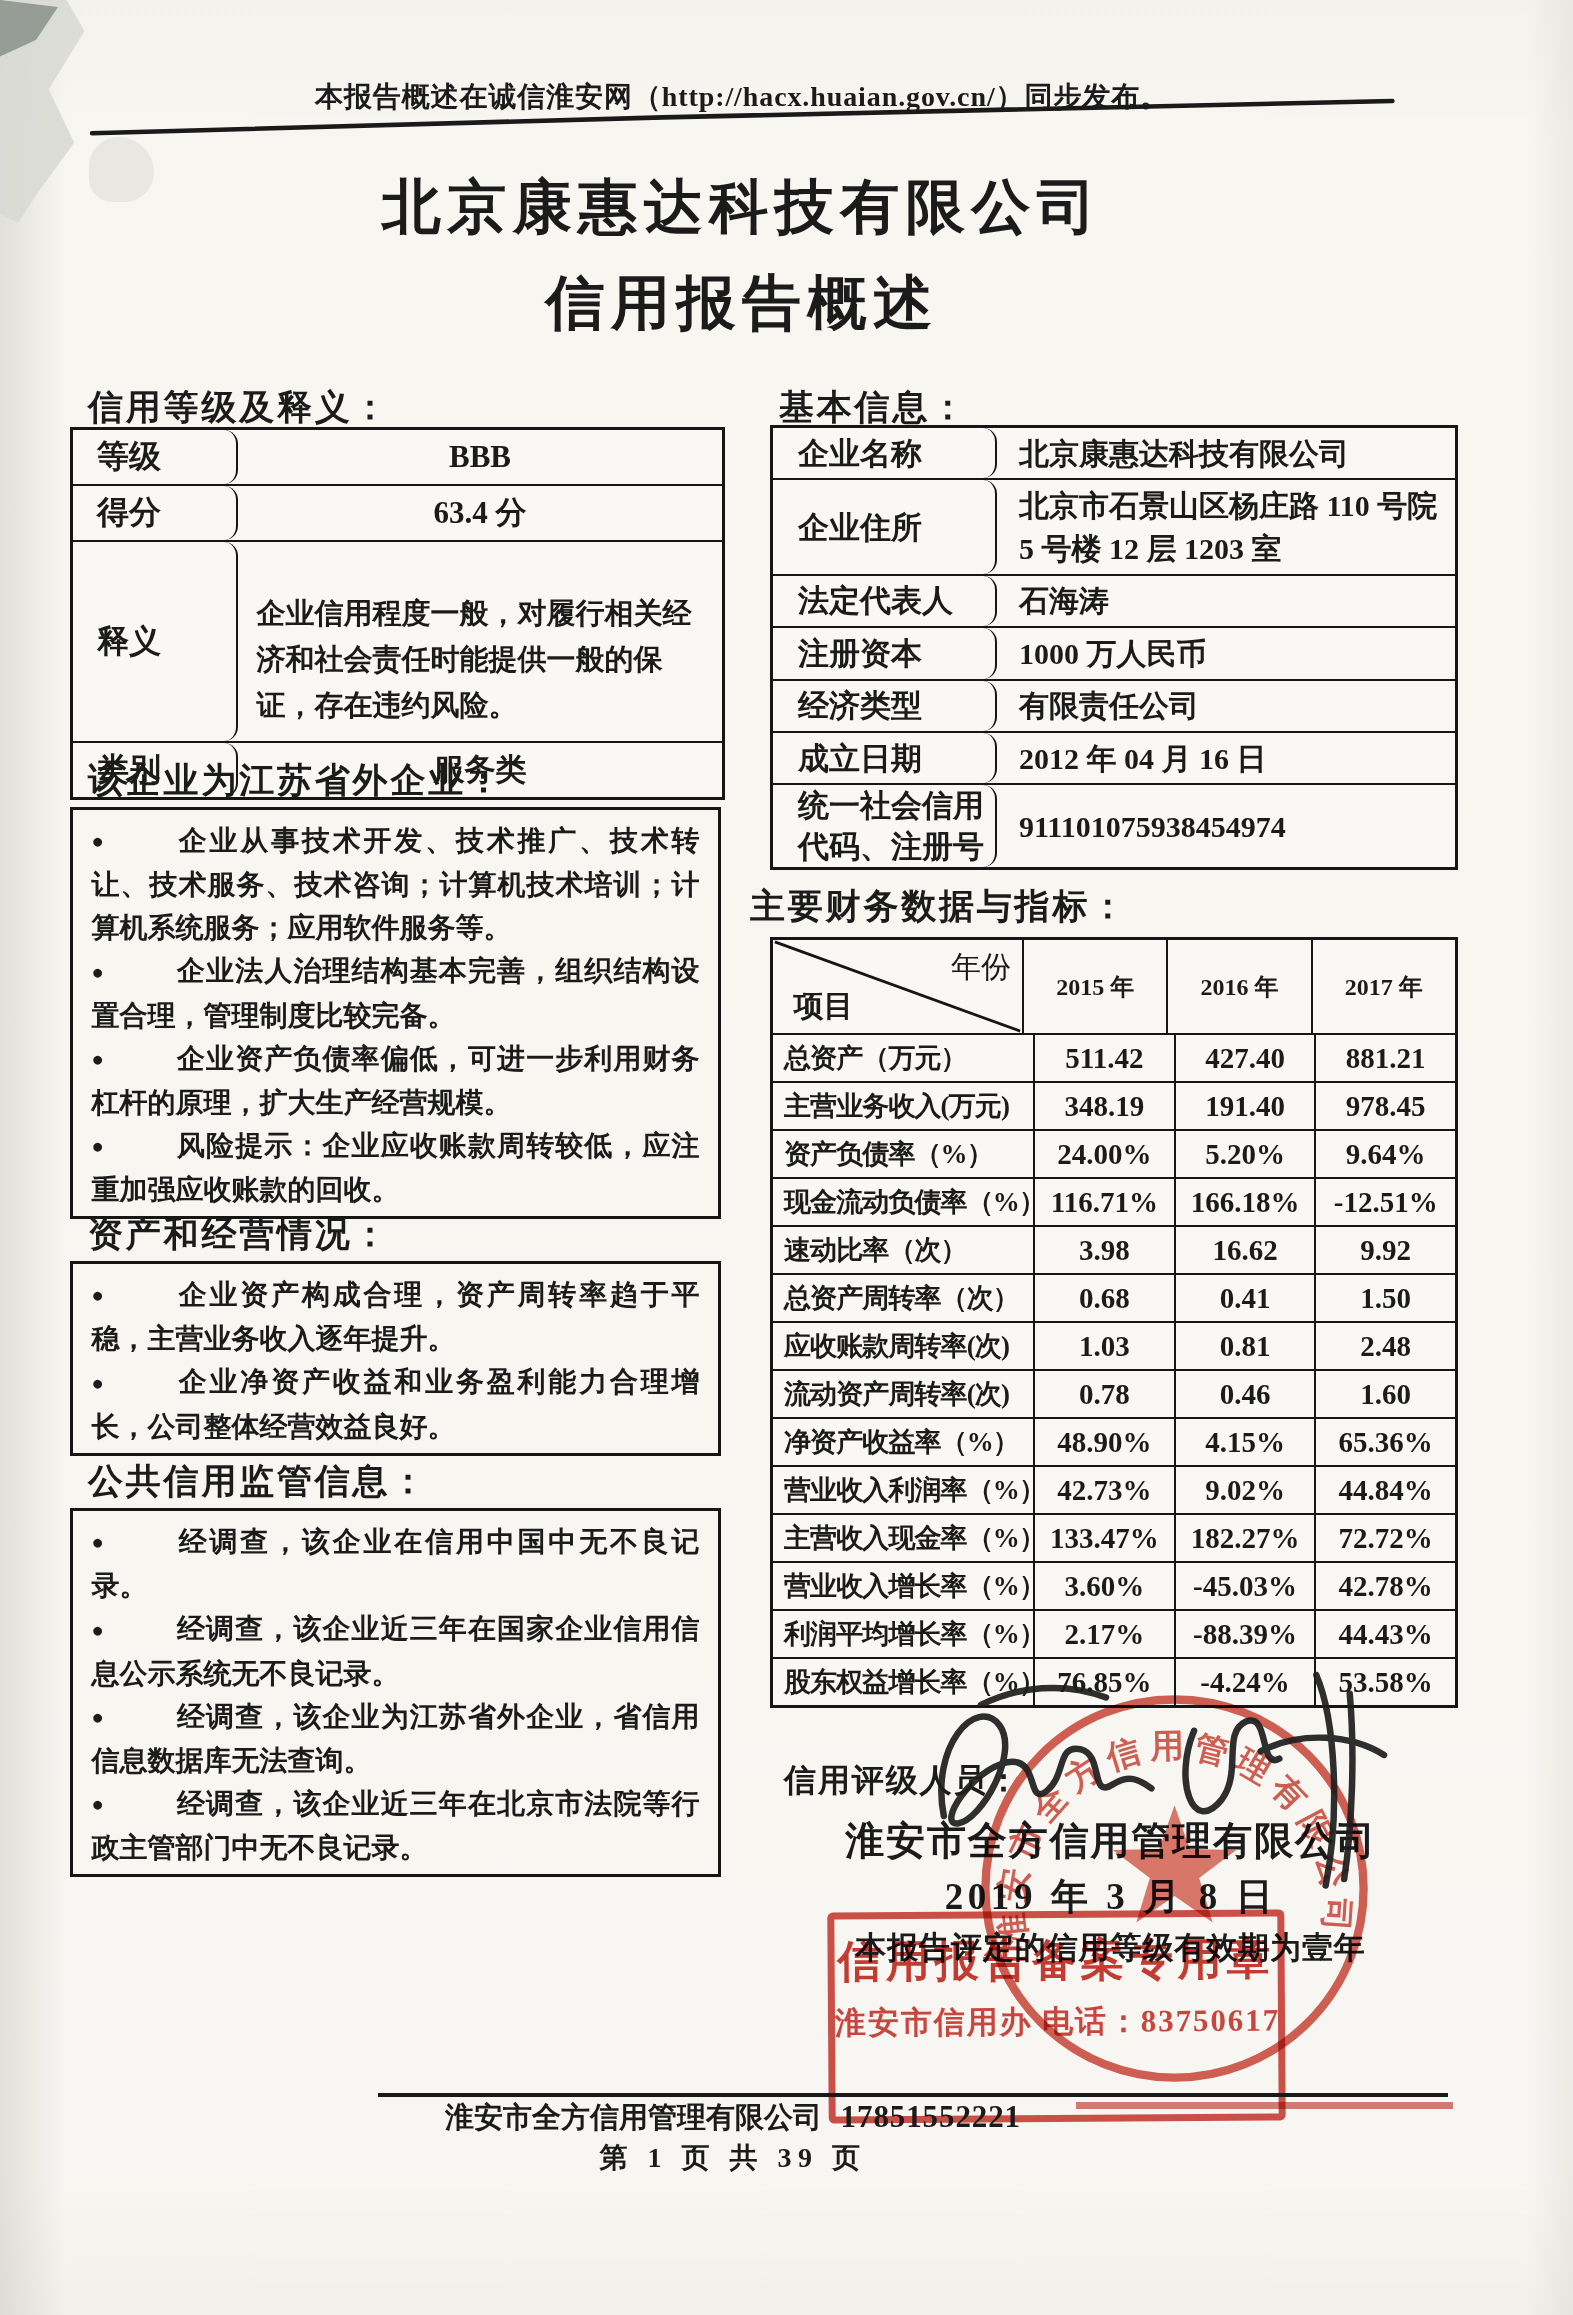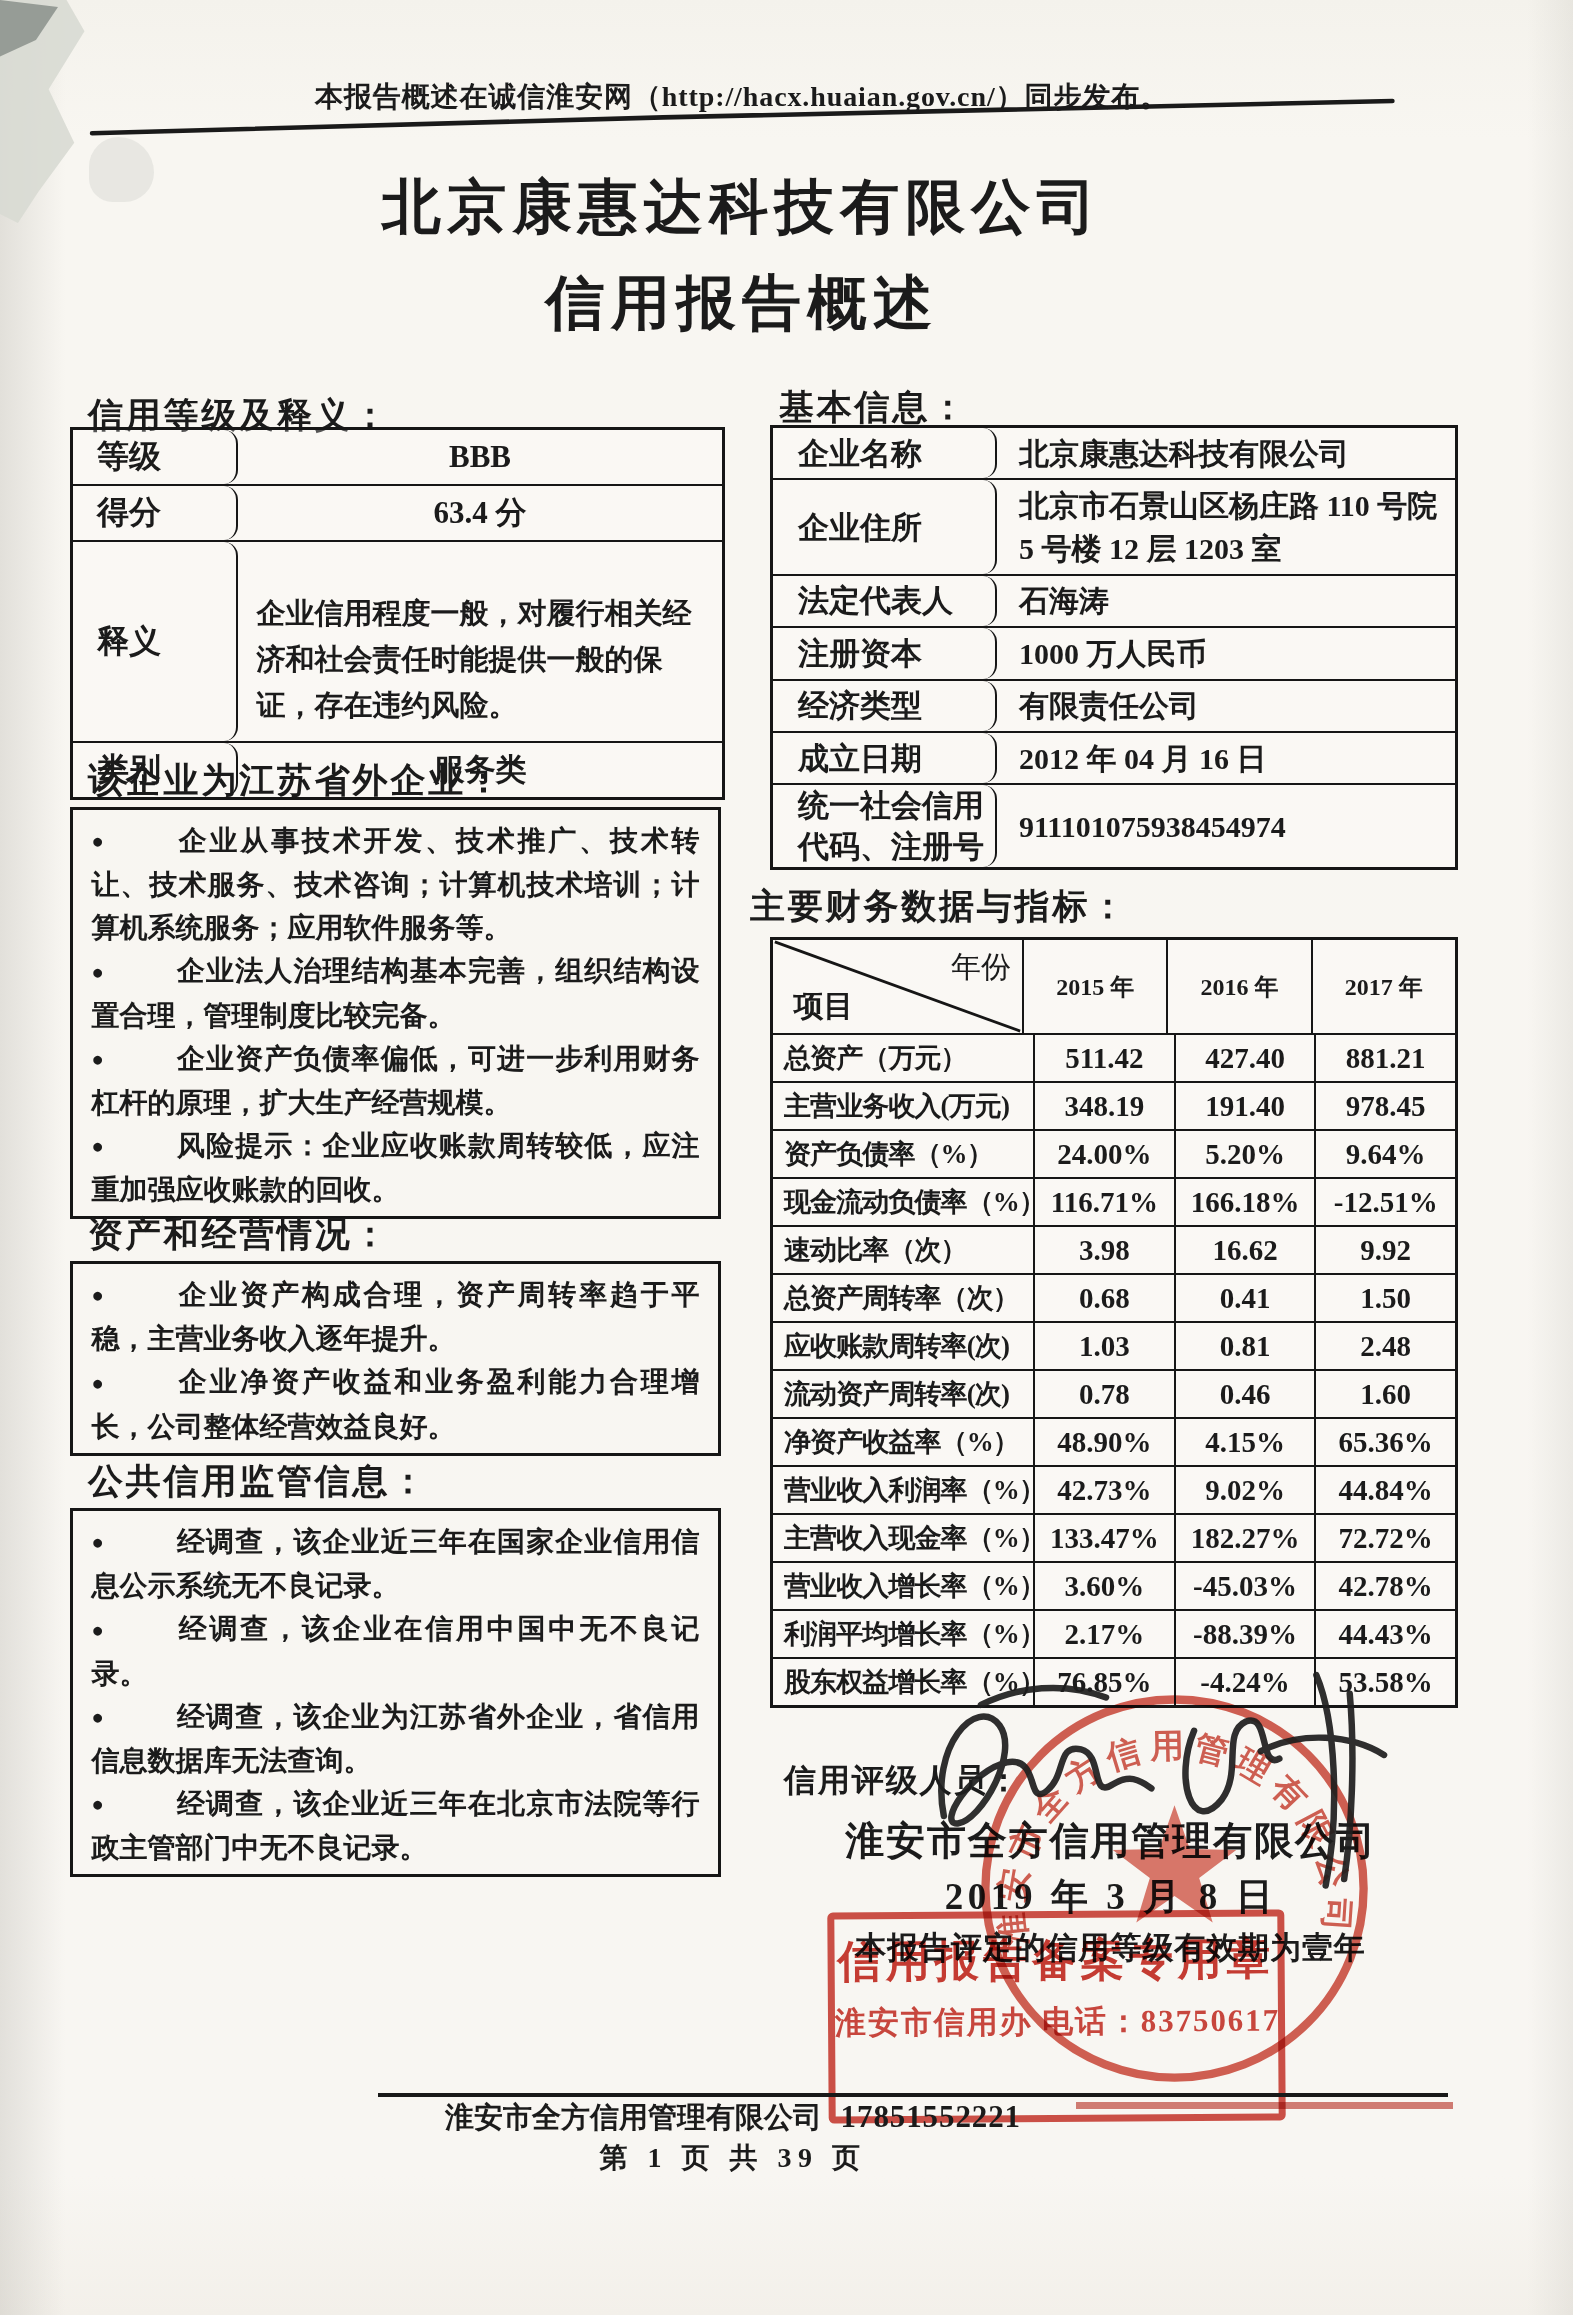--- a/index.html
+++ b/index.html
@@ -119,21 +119,21 @@
   <div class="abs header-note">本报告概述在诚信淮安网（http://hacx.huaian.gov.cn/）同步发布。</div>
   <svg class="abs header-rule" viewBox="0 0 1696 90">
     <path d="M95,48 C520,36 1150,18 1505,13" stroke="#1a1a1a" stroke-width="5" fill="none" stroke-linecap="round"></path>
   </svg>
 
   <div class="abs title">
     <div>北京康惠达科技有限公司</div>
     <div>信用报告概述</div>
   </div>
 
-  <div class="abs sec-h" style="left:88px; top:384px;margin-top:8px;">信用等级及释义：</div>
+  <div class="abs sec-h" style="left:88px; top:384px;">信用等级及释义：</div>
 
   <div class="abs btable" id="rating-table">
 
       <div class="t-row">
         <div class="t-label">等级</div>
         <div class="t-val">BBB</div>
       </div>
 
       <div class="t-row">
         <div class="t-label">得分</div>
@@ -170,23 +170,23 @@
 
       <p class="bullet"><span class="dot">●</span><b class="bp"></b><span>企业资产构成合理，资产周转率趋于平稳，主营业务收入逐年提升。</span></p>
 
       <p class="bullet"><span class="dot">●</span><b class="bp"></b><span>企业净资产收益和业务盈利能力合理增长，公司整体经营效益良好。</span></p>
 
   </div>
 
   <div class="abs sec-h" style="left:88px; top:1458px;">公共信用监管信息：</div>
   <div class="abs bullet-box" style="top:1508px; min-height:341px;">
 
+      <p class="bullet"><span class="dot">●</span><b class="bp"></b><span>经调查，该企业在信用中国中无不良记录。</span></p>
+
       <p class="bullet"><span class="dot">●</span><b class="bp"></b><span>经调查，该企业近三年在国家企业信用信息公示系统无不良记录。</span></p>
-
-      <p class="bullet"><span class="dot">●</span><b class="bp"></b><span>经调查，该企业在信用中国中无不良记录。</span></p>
 
       <p class="bullet"><span class="dot">●</span><b class="bp"></b><span>经调查，该企业为江苏省外企业，省信用信息数据库无法查询。</span></p>
 
       <p class="bullet"><span class="dot">●</span><b class="bp"></b><span>经调查，该企业近三年在北京市法院等行政主管部门中无不良记录。</span></p>
 
   </div>
 
   <div class="abs sec-h" style="left:779px; top:384px;">基本信息：</div>
 
   <div class="abs btable" id="info-table">

